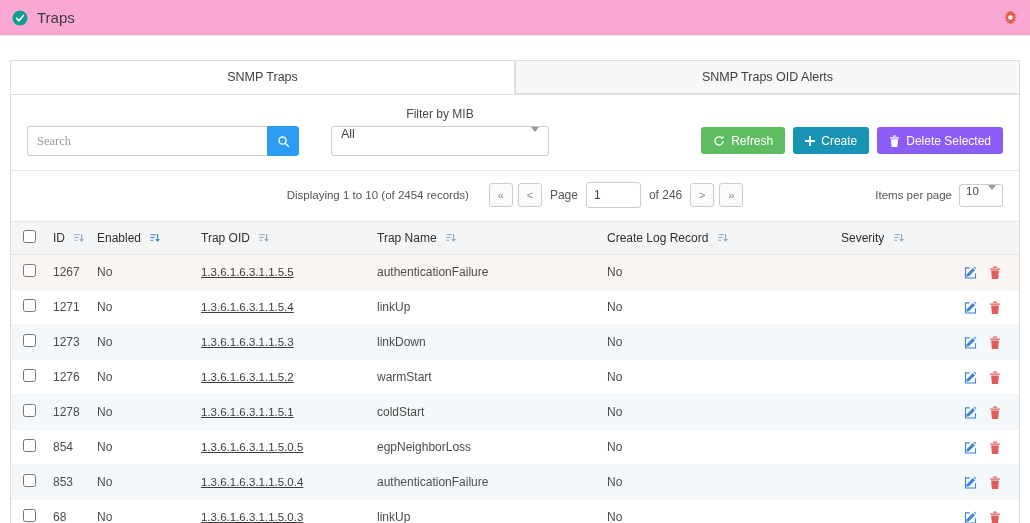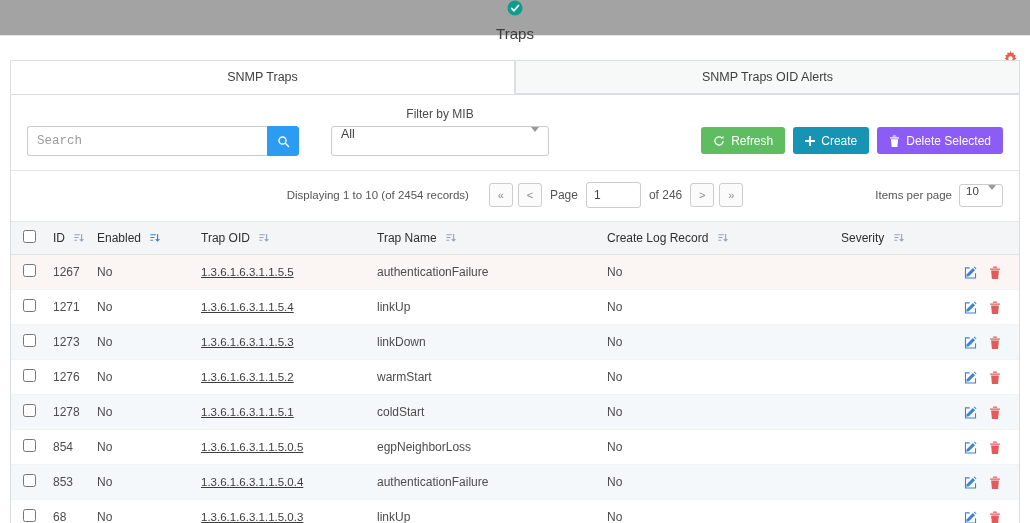--- a/index.html
+++ b/index.html
@@ -5,22 +5,22 @@
   * { box-sizing: border-box; margin: 0; padding: 0; }
   html,body { width:1030px; height:523px; overflow:hidden; }
   body {
     font-family: "Liberation Sans", sans-serif;
     background: #fff;
     color: #444;
     font-size: 13px;
   }
   
   .topbar {
-    height: 36px; background: #a3a3a3; display: flex; align-items: center;
-    padding: 0 12px; gap: 9px; border-bottom: 1px solid #e4e4e4; flex-direction: column;
+    height: 36px; background: #f9a8d4; display: flex; align-items: center;
+    padding: 0 12px; gap: 9px; border-bottom: 1px solid #e4e4e4;
   }
   .topbar .title { font-size: 15px; color: #3c3c3c; }
   .topbar .gear { margin-left: auto; cursor: pointer; display: flex; }
   
   .tabs { display: flex; margin: 12px 10px 0 10px; }
   .tab {
     flex: 1; height: 34px; display: flex; align-items: center; justify-content: center;
     font-size: 12.5px; color: #404040; background: #f7f8f8;
     border: 1px solid #dcdfe1; cursor: pointer; margin-top: 12px;
   }
@@ -35,21 +35,21 @@
   }
   
   .toolbar {
     display: flex; align-items: flex-end; padding: 12px 16px 14px 16px;
     border-bottom: 1px solid #e5e7e9;
   }
   .search-group { display: flex; }
   .search-input {
     width: 240px; height: 30px; border: 1px solid #ccc; border-right: none;
     border-radius: 3px 0 0 3px; padding: 0 9px; font-size: 12.5px; color: #555;
-    font-family: Liberation Mono, monospace; outline: none;
+    font-family: Liberation Serif, serif; outline: none;
   }
   .search-input::placeholder { color: #9a9a9a; }
   .search-btn {
     width: 32px; height: 30px; background: #2b9cf2; border: 1px solid #2b9cf2;
     border-radius: 0 3px 3px 0; cursor: pointer; display: flex; align-items: center; justify-content: center;
   }
   .mib-group { margin-left: 32px; width: 218px; }
   .mib-label { text-align: center; font-size: 12px; color: #4a4a4a; margin-bottom: 5px; }
   .select-box {
     height: 30px; border: 1px solid #ccc; border-radius: 3px; background: #fff;

